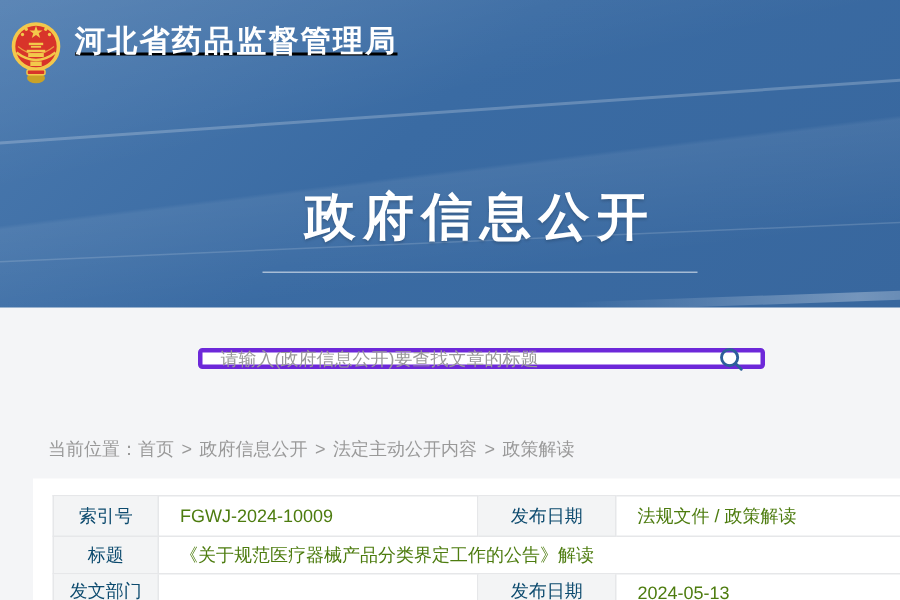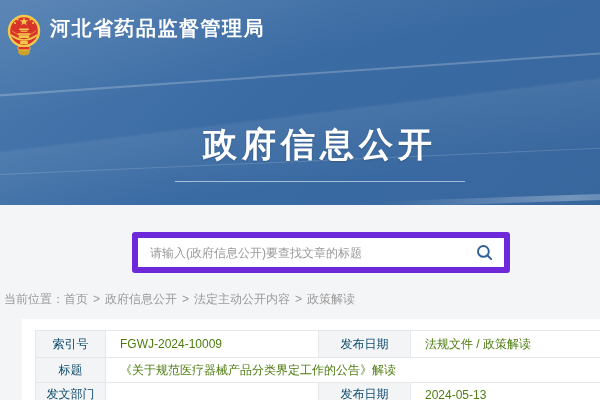--- a/index.html
+++ b/index.html
@@ -18,44 +18,44 @@
     overflow:hidden;
   }
   .streak{position:absolute;left:-60px;width:760px;background:rgba(255,255,255,0.22);}
   .streak.s1{top:72px;height:2px;transform:rotate(-4deg);}
   .streak.s2{top:160px;height:1px;transform:rotate(-2.5deg);opacity:.7;}
   .streak.s3{top:196px;height:6px;left:380px;width:320px;transform:rotate(-2deg);
              background:linear-gradient(90deg,rgba(255,255,255,0) 0%,rgba(255,255,255,0.30) 60%,rgba(255,255,255,0.05) 100%);}
   
   .site-header{position:absolute;left:7px;top:11px;display:flex;align-items:flex-start;}
   .emblem{width:34px;height:46px;flex:0 0 auto;}
-  .org{margin-left:9px;padding-top:7px;}
+  .org{margin-left:9px;padding-top:7px;text-decoration:underline;}
   .org-cn{color:#fff;font-size:20px;font-weight:bold;letter-spacing:1.5px;line-height:20px;}
   .org-en{color:rgba(255,255,255,0.92);font-size:7.5px;letter-spacing:1.7px;margin-top:4px;line-height:8px;}
   
   .banner{position:absolute;left:0;top:122px;width:640px;text-align:center;}
   .banner-title{color:#fff;font-size:34px;font-weight:bold;letter-spacing:5px;
                 text-shadow:0 1px 2px rgba(0,0,0,0.18);}
   .banner-underline{width:290px;height:1px;background:rgba(255,255,255,0.55);margin:13px auto 0 auto;}
   
   .search-wrap{
-    position:absolute;left:132px;top:232px;width:378px;height:41px;box-sizing:border-box;
-    background:#fff;border:6px solid #6d28d9;border-radius:3px;
+    position:absolute;left:132px;top:232px;width:378px;height:14px;box-sizing:border-box;
+    background:#fff;border:3px solid #6d28d9;border-radius:3px;
     display:flex;align-items:center;justify-content:center;
   }
   .search-input{
     flex:1;border:none;outline:none;background:transparent;
     font-size:12px;color:#333;padding:0 0 0 12px;
     font-family:"Liberation Sans","DejaVu Sans",sans-serif;
   }
   .search-input::placeholder{color:#999;}
   .search-btn{border:none;background:transparent;padding:0 11px 0 6px;cursor:pointer;
               display:flex;align-items:center;}
   
-  .breadcrumb{position:absolute;left:4px;top:291px;font-size:12px;color:#999;}
+  .breadcrumb{position:absolute;left:32px;top:291px;font-size:12px;color:#999;}
   .breadcrumb a{color:#999;text-decoration:none;}
   .crumb-sep{margin:0 5px;color:#999;}
   
   .card{position:absolute;left:22px;top:319px;width:640px;height:120px;background:#fff;}
   table.doc{
     border-collapse:collapse;table-layout:fixed;
     margin:11px 0 0 13px;width:620px;
     font-size:12px;
   }
   table.doc td{border:1px solid #e6e7e9;overflow:hidden;white-space:nowrap;}

